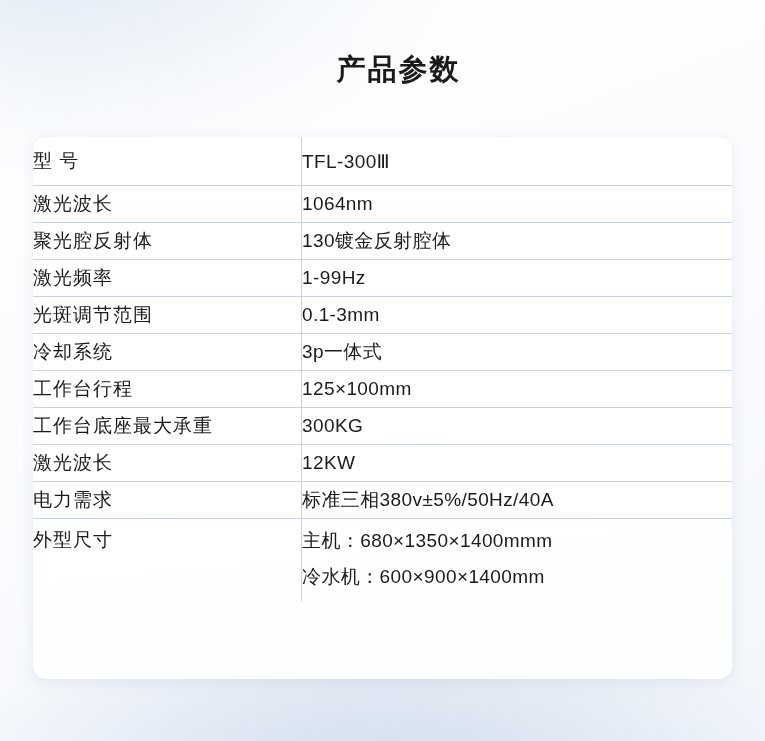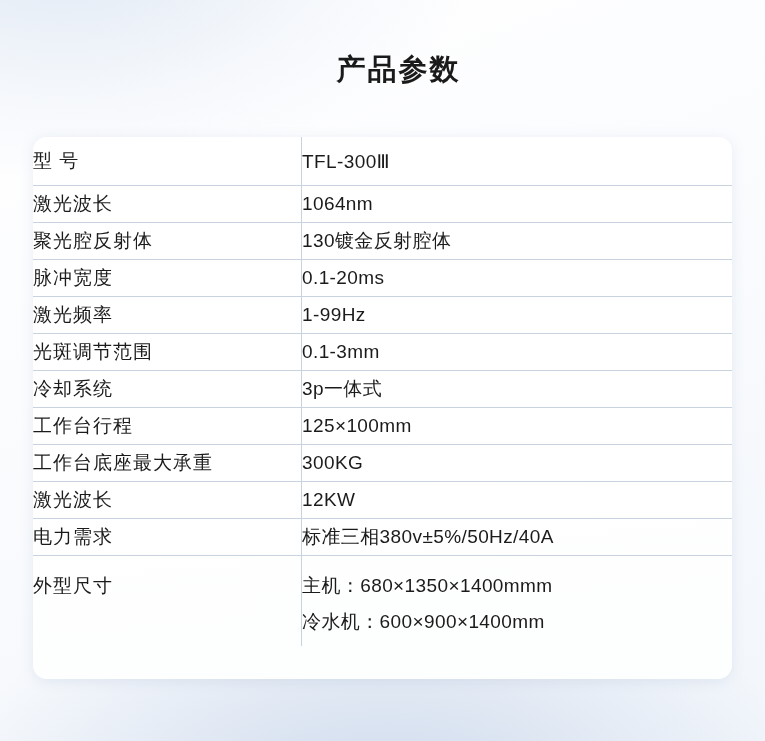--- a/index.html
+++ b/index.html
@@ -72,27 +72,27 @@
     padding-left: 18px;
     letter-spacing: 0.4px;
   }
   tr.first td {
     height: 48px;
   }
   td.label.spaced {
     letter-spacing: 1px;
   }
   tr.multi td.value {
-    padding-top: 12px;
+    padding-top: 4px;
     padding-bottom: 6px;
     line-height: 1.9;
   }
   tr.multi td.label {
     vertical-align: top;
-    padding-top: 17px;
+    padding-top: 8px;
   }
   .multi-line {
     display: block;
     white-space: nowrap;
   }
 </style>
 </head>
 <body>
 
 <div class="page">
@@ -106,24 +106,20 @@
           <td class="label spaced">型        号</td>
           <td class="value">TFL-300Ⅲ</td>
         </tr>
         <tr>
           <td class="label">激光波长</td>
           <td class="value">1064nm</td>
         </tr>
         <tr>
           <td class="label">聚光腔反射体</td>
           <td class="value">130镀金反射腔体</td>
-        </tr>
-        <tr>
-          <td class="label">脉冲宽度</td>
-          <td class="value">0.1-20ms</td>
         </tr>
         <tr>
           <td class="label">激光频率</td>
           <td class="value">1-99Hz</td>
         </tr>
         <tr>
           <td class="label">光斑调节范围</td>
           <td class="value">0.1-3mm</td>
         </tr>
         <tr>

